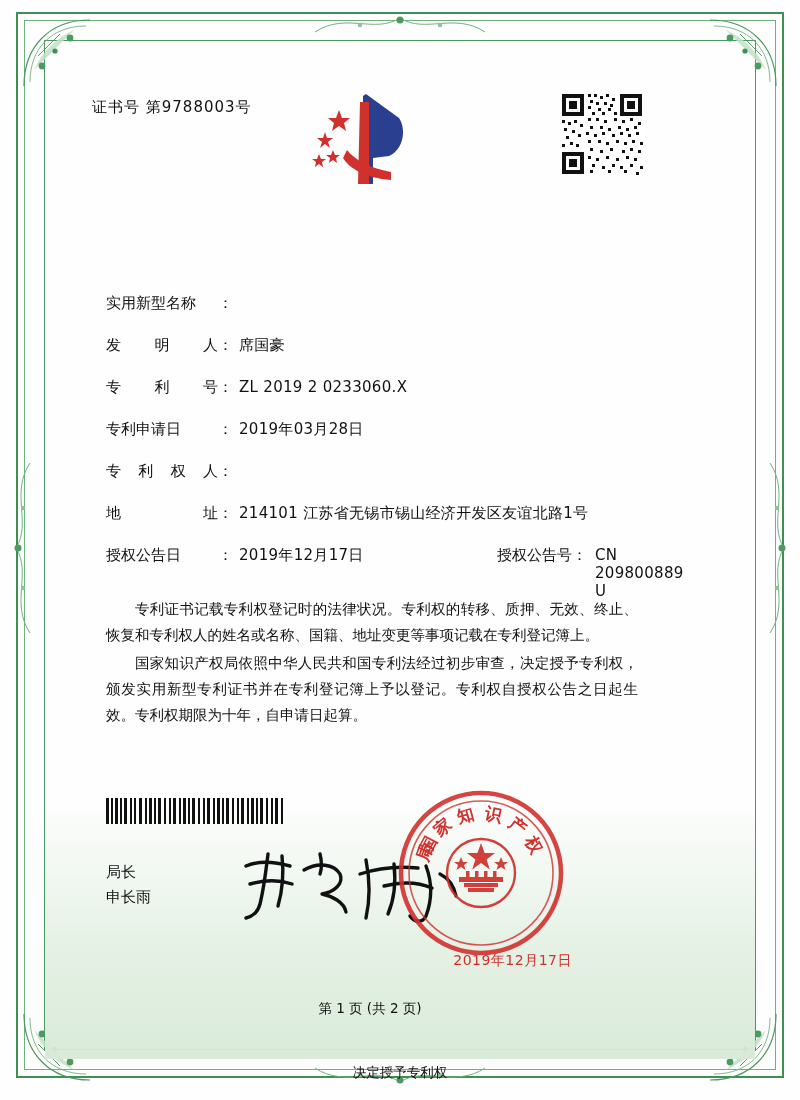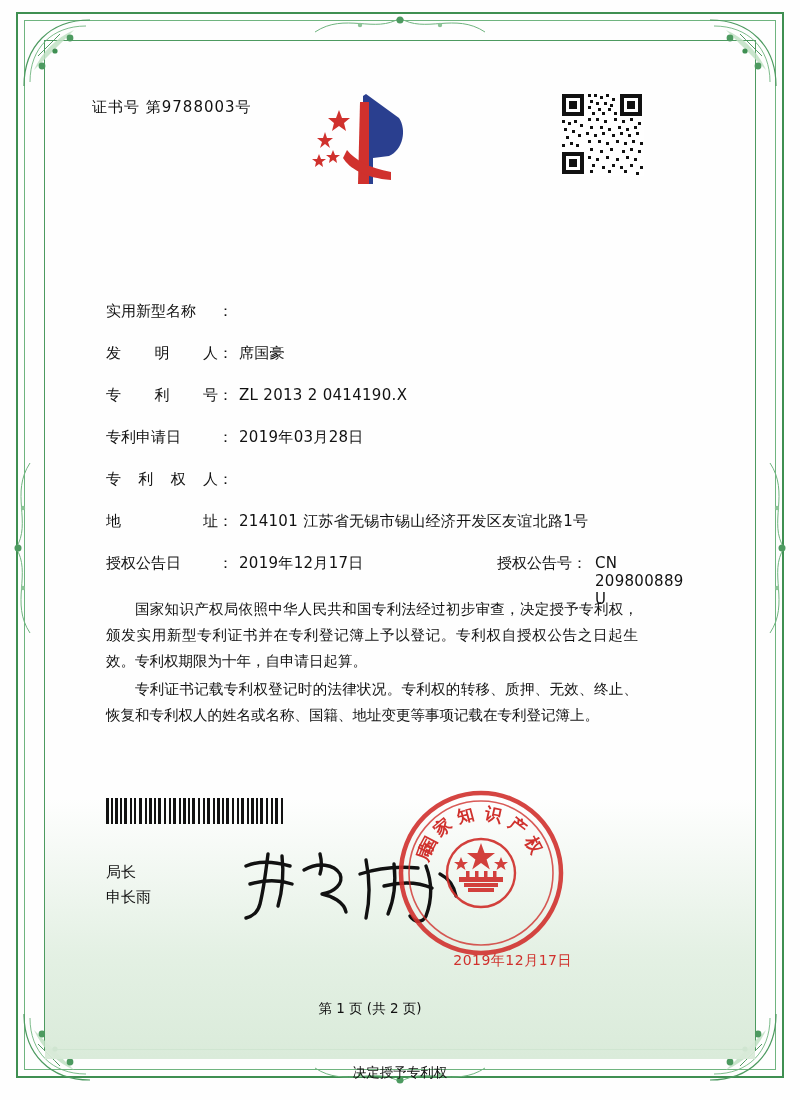--- a/index.html
+++ b/index.html
@@ -115,21 +115,21 @@
     font-family: "DejaVu Sans", "Liberation Sans", sans-serif;
     font-size: 37px;
     font-weight: bold;
     letter-spacing: 5px;
     color: #111;
   }
 
   .fields {
     position: absolute;
     left: 62px;
-    top: 262px;
+    top: 254px;
     right: 40px;
   }
   .field-row {
     display: flex;
     align-items: baseline;
     margin-bottom: 23px;
     font-size: 15px;
     color: #111;
   }
   .field-label {
@@ -470,21 +470,21 @@
         <span class="field-value">席国豪</span>
       </div>
 
       <div class="field-row">
         <span class="field-label spread">
             <span class="sp">专</span>
             <span class="sp">利</span>
             <span class="sp">号</span>
           </span>
         <span class="field-colon">：</span>
-        <span class="field-value">ZL 2013 2 0414190.X</span>
+        <span class="field-value">ZL 2019 2 0233060.X</span>
       </div>
 
       <div class="field-row">
         <span class="field-label">专利申请日</span>
         <span class="field-colon">：</span>
         <span class="field-value">2019年03月28日</span>
       </div>
 
       <div class="field-row">
         <span class="field-label spread">
@@ -510,22 +510,22 @@
         <span class="field-colon">：</span>
         <span class="field-value">2019年12月17日</span>
         <span class="field-label2">授权公告号</span>
         <span class="field-colon">：</span>
         <span class="field-value2">CN 209800889 U</span>
       </div>
 
     </div>
 
     <div class="paragraphs">
+      <p>专利证书记载专利权登记时的法律状况。专利权的转移、质押、无效、终止、恢复和专利权人的姓名或名称、国籍、地址变更等事项记载在专利登记簿上。</p>
       <p>国家知识产权局依照中华人民共和国专利法经过初步审查，决定授予专利权，颁发实用新型专利证书并在专利登记簿上予以登记。专利权自授权公告之日起生效。专利权期限为十年，自申请日起算。</p>
-      <p>专利证书记载专利权登记时的法律状况。专利权的转移、质押、无效、终止、恢复和专利权人的姓名或名称、国籍、地址变更等事项记载在专利登记簿上。</p>
     </div>
 
     <div class="barcode">
       <svg width="178" height="26" viewBox="0 0 178 26" shape-rendering="crispEdges">
         <g fill="#111">
           <rect x="0" y="0" width="3" height="26"></rect>
             <rect x="5" y="0" width="1.5" height="26"></rect>
           <rect x="9" y="0" width="2.5" height="26"></rect>
             <rect x="14" y="0" width="1.5" height="26"></rect>
           <rect x="18" y="0" width="3" height="26"></rect>

